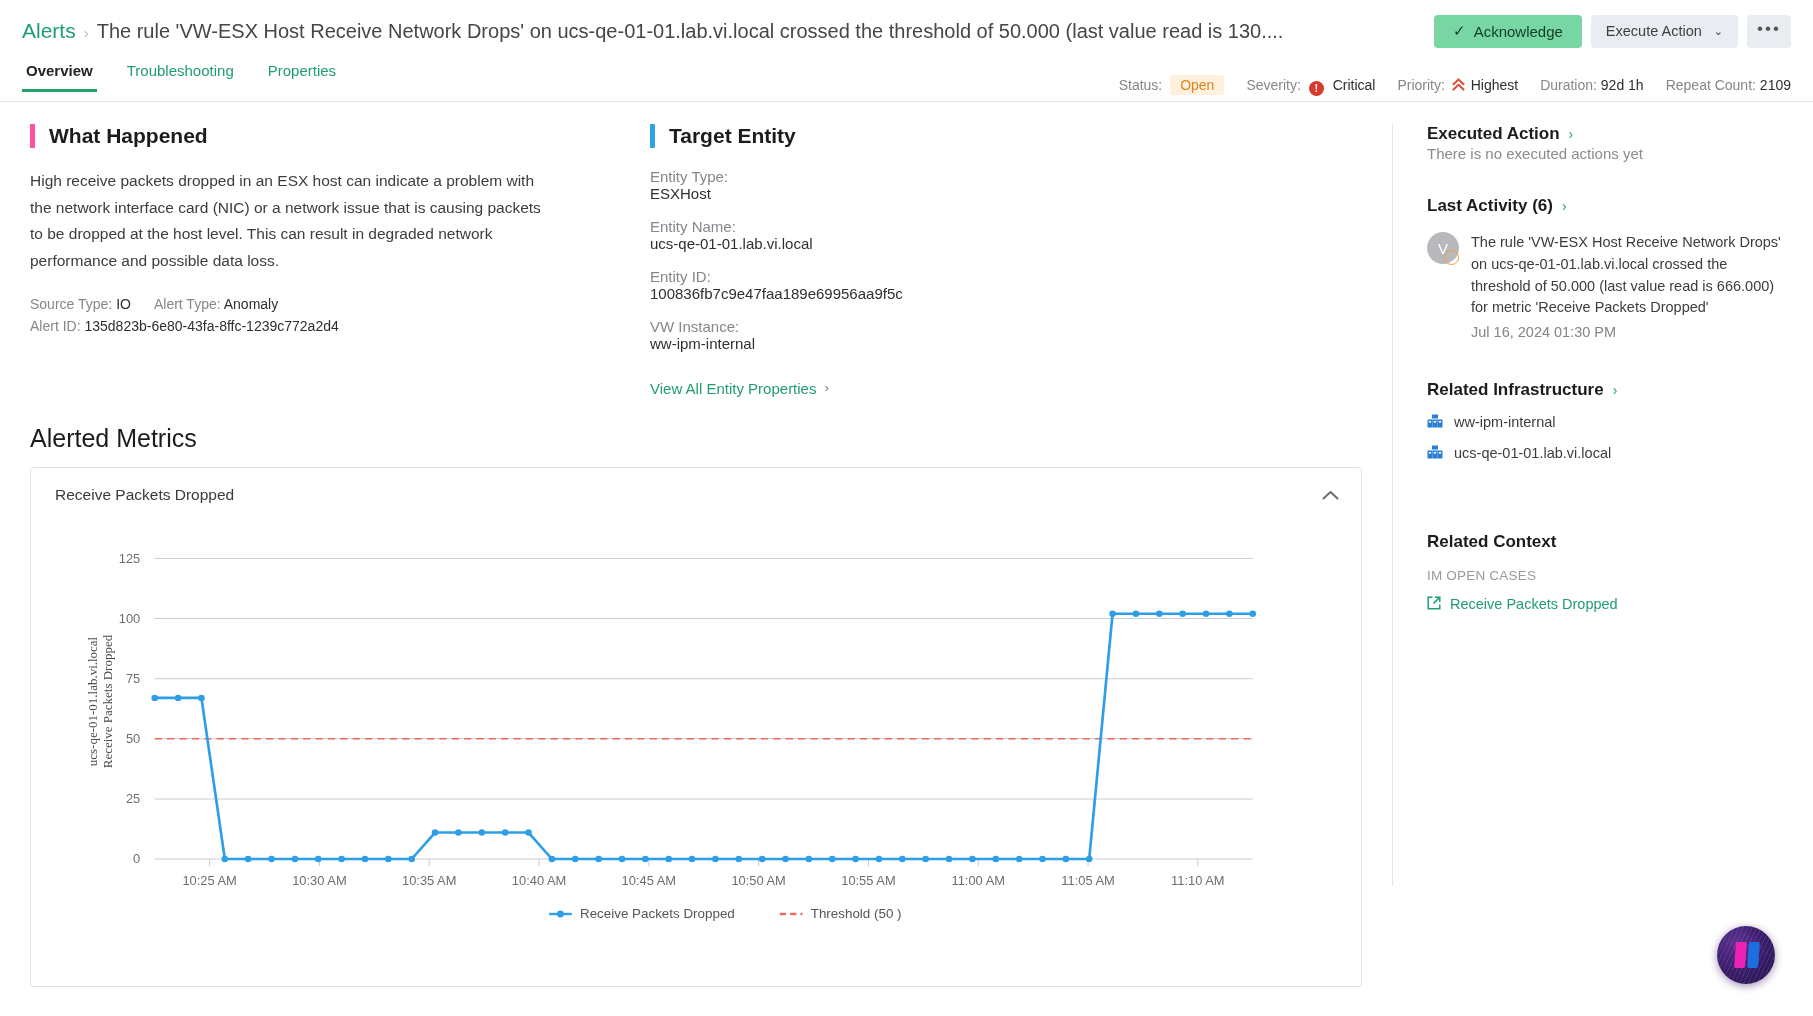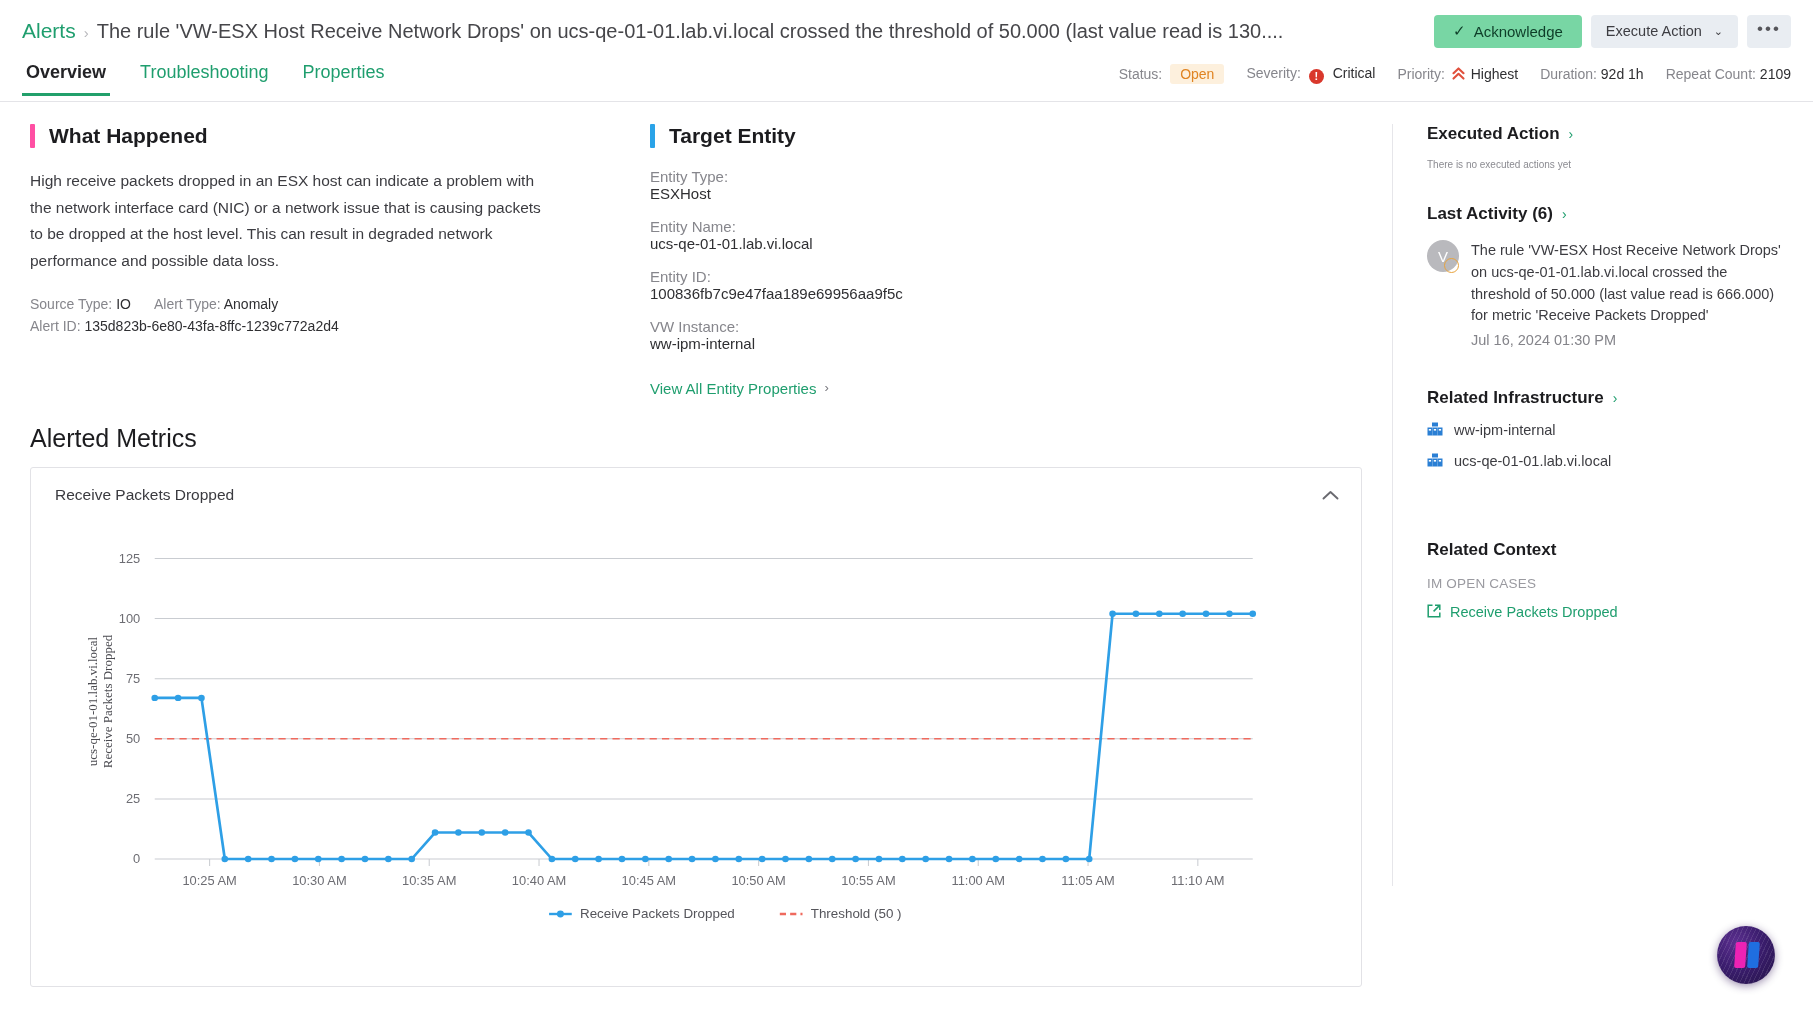--- a/index.html
+++ b/index.html
@@ -45,31 +45,31 @@
   }
   .caret { font-size: 11px; }
 
   
   .tabrow {
     position: relative; height: 40px; padding: 0 22px;
     display: flex; align-items: flex-start; border-bottom: 1px solid #e4e4e8;
   }
   .tabs { display: flex; gap: 26px; }
   .tab {
-    font-size: 18px; color: #1f9e6e; padding: 0 4px 12px 4px; cursor: pointer;
+    font-size: 15px; color: #1f9e6e; padding: 0 4px 12px 4px; cursor: pointer;
     position: relative;
   }
   .tab.active { color: #232326; font-weight: 600; }
   .tab.active::after {
     content: ""; position: absolute; left: 0; right: 0; bottom: -1px;
     height: 3px; background: #22a06b;
   }
   .meta {
-    position: absolute; right: 22px; top: 3px;
-    display: flex; align-items: center; gap: 22px; font-size: 14px;
+    position: absolute; right: 22px; top: 15px;
+    display: flex; align-items: flex-start; gap: 22px; font-size: 14px;
   }
   .meta .lbl { color: #86868c; }
   .meta .val { color: #2f2f32; }
   .pill-open {
     background: #fdf0dd; color: #e08423; border-radius: 3px;
     padding: 2px 10px; font-size: 14px; margin-left: 4px;
   }
   .sev-icon {
     display: inline-block; width: 15px; height: 15px; border-radius: 50%;
     background: #d9382c; color: #fff; font-size: 11px; font-weight: bold;
@@ -134,21 +134,21 @@
   }
   .ticklab { font-size: 12.5px; fill: #6d6d73; font-family: "Liberation Sans", sans-serif; }
   .legend-txt { font-size: 13px; fill: #55555b; font-family: "Liberation Sans", sans-serif; }
 
   
   .side-h {
     font-size: 17px; font-weight: 600; color: #1c1c1f;
     display: flex; align-items: center; gap: 9px;
   }
   .side-h .chev { color: #1f9e6e; font-size: 14px; font-weight: 400; cursor: pointer; }
-  .side-sub { font-size: 10px; color: #8b8b91; margin-top: 15px; }
+  .side-sub { font-size: 15px; color: #8b8b91; margin-top: 1px; }
   .act-item { display: flex; gap: 12px; margin-top: 16px; }
   .avatar {
     width: 32px; height: 32px; border-radius: 50%; background: #b9b9bd;
     color: #fff; font-size: 15px; display: flex; align-items: center;
     justify-content: center; flex: 0 0 32px; position: relative;
   }
   .avatar::after {
     content: ""; position: absolute; left: 17px; top: 18px;
     width: 13px; height: 13px; border-radius: 50%;
     border: 1.6px solid #e8a33d; background: transparent;

